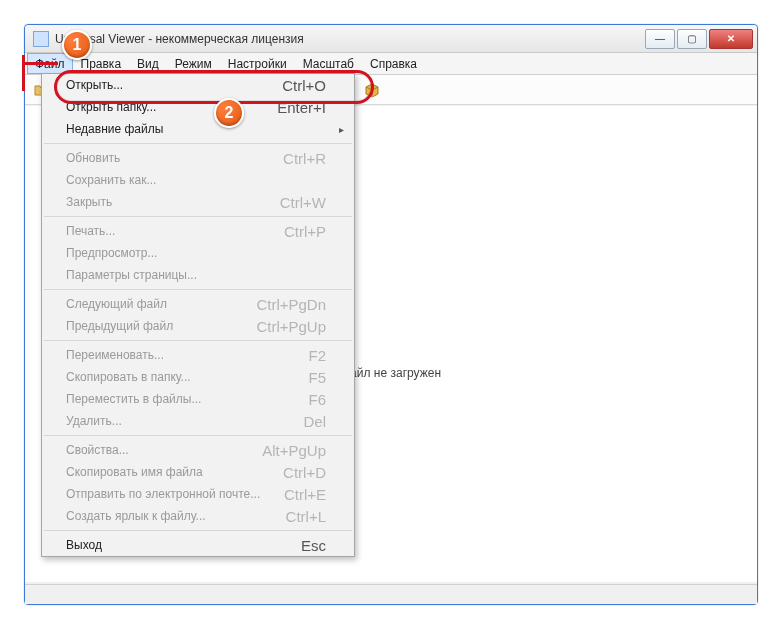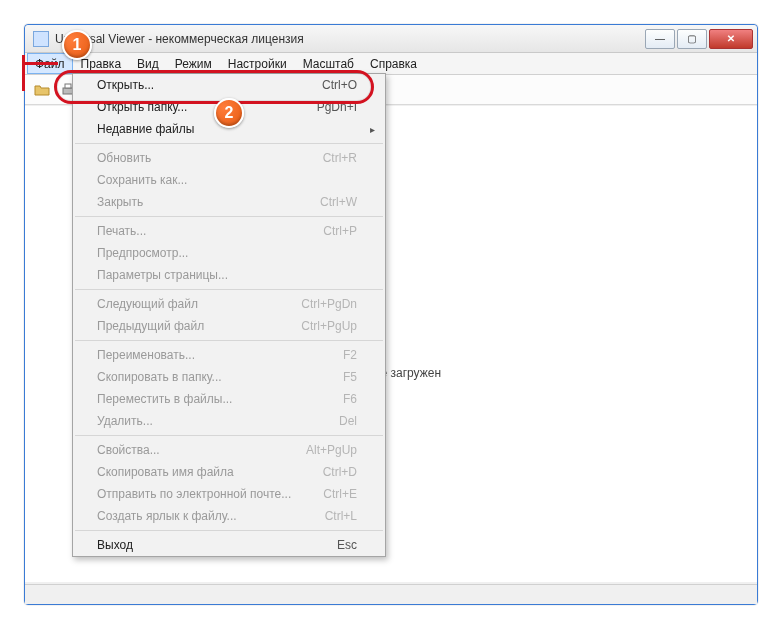--- a/index.html
+++ b/index.html
@@ -15,24 +15,24 @@
   .menuitem { padding: 11px 8px; display: flex; align-items: center; cursor: default; }
   .menuitem.active { background: #d6e8ff; border: 1px solid #7bb2f0; padding: 0 7px; }
   .toolbar { height: 30px; background: #fcfcfc; border-bottom: 1px solid #d9d9d9; display: flex; align-items: center; padding-left: 6px; gap: 4px; }
   .tbtn { width: 22px; height: 22px; display: flex; align-items: center; justify-content: center; color: #3b5998; font-size: 14px; }
   .tsep { width: 1px; height: 20px; background: #ccc; margin: 0 3px; }
   .canvas { position: absolute; left: 0; right: 0; top: 81px; bottom: 22px; background: #fff; }
   .centermsg { position: absolute; left: 50%; top: 260px; transform: translateX(-50%); font-size: 12px; color: #444; white-space: nowrap; }
   .statusbar { position: absolute; bottom: 0; left: 0; right: 0; height: 20px; background: #f0f0f0; border-top: 1px solid #d0d0d0; }
 
   
-  .dropdown { position: absolute; left: 72px; top: 73px; width: 314px; background: #f2f2f2; border: 1px solid #a5a5a5; box-shadow: 2px 3px 6px rgba(0,0,0,.25); font-size: 12px; color: #222; }
+  .dropdown { position: absolute; left: 41px; top: 73px; width: 314px; background: #f2f2f2; border: 1px solid #a5a5a5; box-shadow: 2px 3px 6px rgba(0,0,0,.25); font-size: 12px; color: #222; }
   .dd-row { height: 22px; display: flex; align-items: center; padding: 0 28px 0 24px; position: relative; }
   .dd-row .lbl { flex: 1; }
-  .dd-row .short { color: #555; font-size: 12px; }
+  .dd-row .short { color: #555; font-size: 15px; }
   .dd-row.disabled { color: #9a9a9a; }
   .dd-row.disabled .short { color: #b5b5b5; }
   .dd-row.submenu::after { content: "▸"; position: absolute; right: 10px; font-size: 10px; color: #555; }
   .dd-sep { height: 1px; background: #d6d6d6; margin: 3px 2px; }
   .dd-row.hl { } 
 
   
   .anno-oval { position: absolute; left: 54px; top: 70px; width: 320px; height: 34px; border: 3px solid #d31220; border-radius: 20px; pointer-events: none; box-shadow: 0 0 0 1px rgba(0,0,0,.08) inset; }
   .anno-line { position: absolute; left: 22px; top: 62px; width: 36px; height: 3px; background: #d31220; }
   .anno-tick { position: absolute; left: 22px; top: 55px; width: 3px; height: 36px; background: #d31220; }
@@ -126,21 +126,21 @@
   <div class="statusbar"></div>
 </div>
 
 <div class="dropdown" id="dropdown">
     <div class="dd-row hl">
       <span class="lbl">Открыть...</span>
       <span class="short">Ctrl+O</span>
     </div>
     <div class="dd-row">
       <span class="lbl">Открыть папку...</span>
-      <span class="short">PgDn+I</span>
+      <span class="short">Enter+I</span>
     </div>
     <div class="dd-row submenu">
       <span class="lbl">Недавние файлы</span>
     </div>
     <div class="dd-sep"></div>
     <div class="dd-row disabled">
       <span class="lbl">Обновить</span>
       <span class="short">Ctrl+R</span>
     </div>
     <div class="dd-row disabled">

